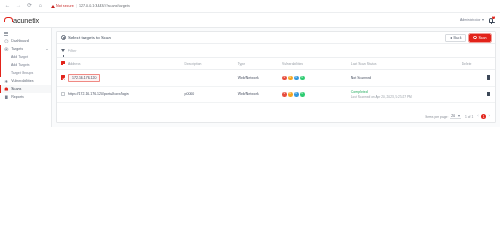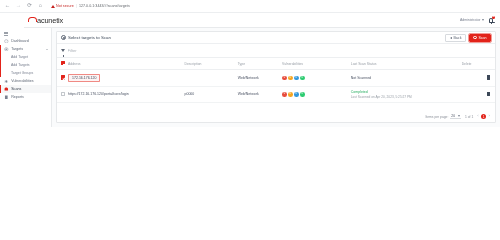--- a/index.html
+++ b/index.html
@@ -53,21 +53,20 @@
 
   
   .app-header {
     height: 15px;
     background: #ffffff;
     display: flex;
     align-items: center;
     justify-content: space-between;
     padding: 0 5px 0 4px;
     border-bottom: 1px solid #e8eaec;
-    margin-left: 24px;
   }
   .brand { display: flex; align-items: center; gap: 2px; }
   .brand-mark {
     width: 7px; height: 6px;
     position: relative;
   }
   .brand-mark::before {
     content: "";
     position: absolute;
     left: 0; bottom: 0.6px;

